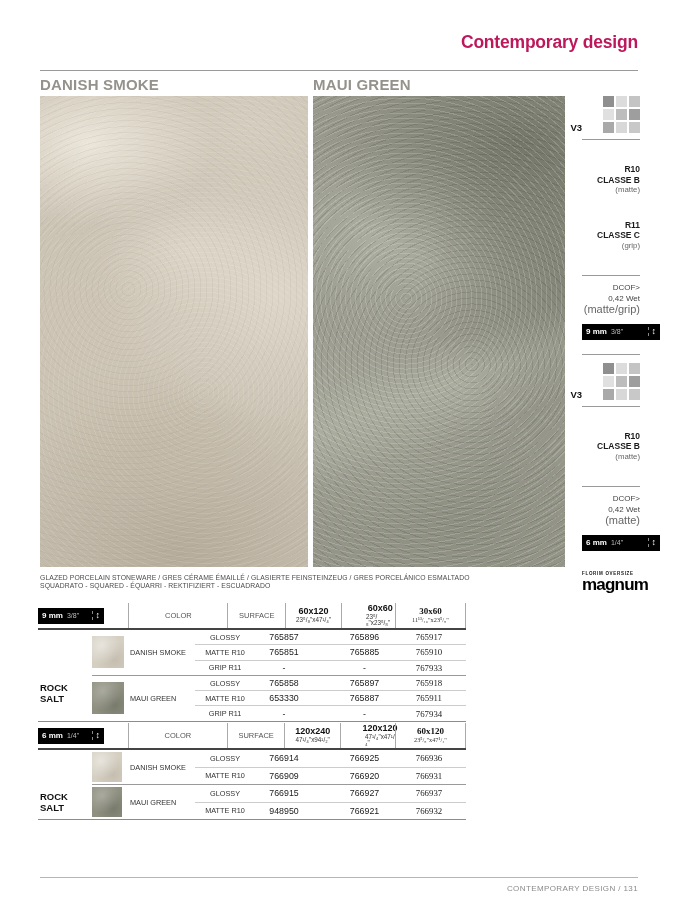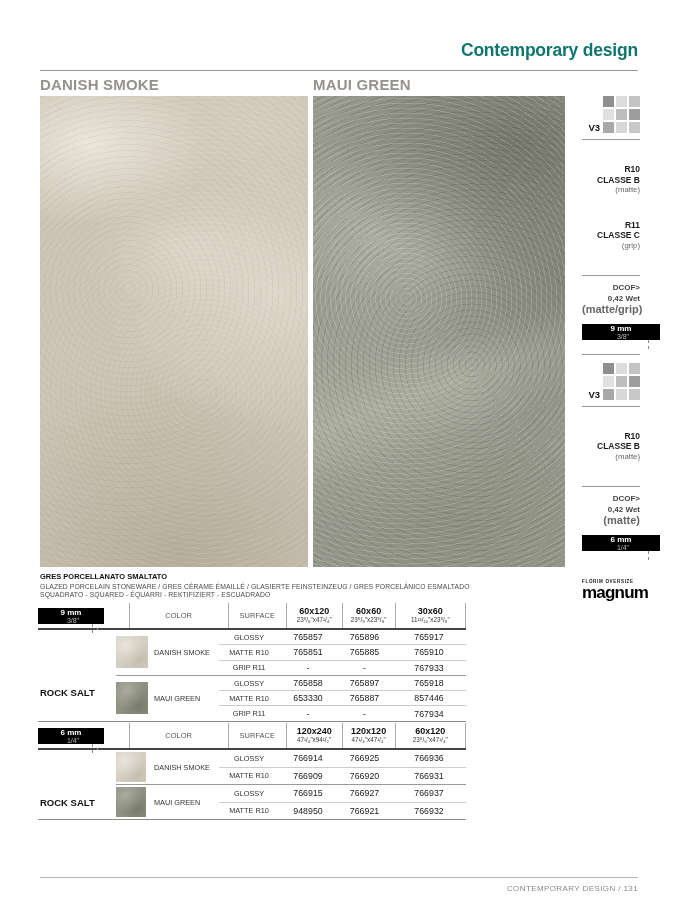--- a/index.html
+++ b/index.html
@@ -1,20 +1,20 @@
 <!DOCTYPE html>
 <html><head>
 <meta charset="utf-8">
 <style>
   html,body{margin:0;padding:0;background:#fff;}
   .page{position:relative;width:678px;height:904px;background:#fff;overflow:hidden;
         font-family:"Liberation Sans",sans-serif;color:#222;}
 
   
-  .title{position:absolute;top:40px;right:40px;font-size:17.5px;font-weight:700;color:#0f766e;letter-spacing:-0.2px;}
+  .title{position:absolute;top:32px;right:40px;font-size:17.5px;font-weight:700;color:#be185d;letter-spacing:-0.2px;}
   .hrule{position:absolute;top:70px;left:40px;width:598px;height:1px;background:#9a9a9a;}
 
   
   .ptitle{position:absolute;top:76px;font-size:15px;font-weight:700;color:#95928c;letter-spacing:0.2px;}
   .ptitle.danish{left:40px;} .ptitle.maui{left:313px;}
 
   
   .tile{position:absolute;top:96px;height:471px;}
   .tile.danish{left:40px;width:268px;background-color:#cbc3b4;
     background-image:
@@ -33,60 +33,60 @@
       repeating-radial-gradient(circle at 63% 57%, rgba(40,45,35,.14) 0 1px, transparent 1px 6px),
       radial-gradient(ellipse 280px 190px at 82% 10%, rgba(110,112,100,.85), transparent 70%),
       radial-gradient(ellipse 200px 240px at 100% 38%, rgba(122,124,112,.7), transparent 70%),
       radial-gradient(ellipse 190px 140px at 28% 30%, rgba(182,184,172,.7), transparent 70%),
       radial-gradient(ellipse 240px 170px at 12% 68%, rgba(170,172,158,.7), transparent 70%),
       linear-gradient(160deg, transparent 52%, rgba(196,198,184,.45) 60%, transparent 70%),
       radial-gradient(ellipse 280px 190px at 60% 92%, rgba(138,140,126,.8), transparent 75%);}
 
   
   .sidebar{position:absolute;left:582px;top:96px;width:58px;font-size:8px;text-align:right;}
-  .v3row{display:flex;align-items:flex-end;justify-content:flex-end;gap:3px;margin-bottom:5px;}
+  .v3row{display:flex;align-items:flex-end;justify-content:flex-end;gap:21px;margin-bottom:5px;}
   .v3label{font-size:9.5px;font-weight:700;color:#111;}
   .vgrid{display:grid;grid-template-columns:repeat(3,11px);grid-template-rows:repeat(3,11px);gap:2px;}
   .vgrid span{display:block;}
   .c1{background:#8f8f8f;} .c2{background:#dcdcdc;} .c3{background:#c4c4c4;}
   .c4{background:#e0e0e0;} .c5{background:#bdbdbd;} .c6{background:#9e9e9e;}
   .c7{background:#a9a9a9;} .c8{background:#d8d8d8;} .c9{background:#c8c8c8;}
   .sep{height:1px;background:#9a9a9a;margin:6px 0;}
   .rating{margin:24px 0;line-height:10.5px;}
   .rcode,.rclasse{font-weight:700;color:#1c1c1c;font-size:8.5px;}
   .rfinish{color:#666;font-size:7.8px;}
-  .dcof{margin:7px 0;line-height:10.5px;color:#444;font-size:8px;font-weight:bold;}
+  .dcof{margin:7px 0;line-height:10.5px;color:#444;font-size:8px;}
   .dcof .l3{color:#666;font-size:11px;}
   .badge{display:flex;align-items:center;box-sizing:border-box;background:#000;color:#fff;
-         height:16px;padding:0 4px;margin-top:9px;flex-direction:column;}
+         height:16px;padding:0 4px;margin-top:9px;}
   .sidebar .badge{width:78px;}
   .badge b{font-size:8px;font-weight:700;white-space:nowrap;}
   .badge i{font-style:normal;font-size:7px;color:#bdbdbd;margin-left:4px;white-space:nowrap;}
   .badge .arr{margin-left:auto;font-size:9px;line-height:1;border-left:1px dashed #888;padding-left:3px;}
-  .brand{margin-top:28px;text-align:left;}
+  .brand{margin-top:20px;text-align:left;}
   .brand-tag{font-size:4.5px;font-weight:700;letter-spacing:0.7px;color:#111;}
   .brand-name{font-size:17px;font-weight:700;letter-spacing:-0.8px;line-height:1.05;color:#000;}
 
   
   .desc{position:absolute;top:572px;left:40px;width:520px;}
   .desc-title{font-size:7.5px;font-weight:700;color:#111;}
   .desc-line{font-size:6.8px;color:#4a4a4a;margin-top:1.5px;letter-spacing:0.1px;}
 
   
   .ptable{position:absolute;left:38px;width:428px;}
   .t1{top:603px;} .t2{top:723px;}
   .thead{display:flex;align-items:stretch;height:27px;border-bottom:2px solid #444;box-sizing:border-box;}
   .th{display:flex;align-items:center;justify-content:center;box-sizing:border-box;}
   .th-series{width:94px;justify-content:flex-start;}
   .th-series .badge{width:66px;margin-top:0;}
   .th-color{width:103px;border-left:1px solid #aaa;font-size:7.5px;color:#555;}
   .th-surface{width:60px;border-left:1px solid #aaa;font-size:7.5px;color:#555;}
   .th-size{flex-direction:column;border-left:1px solid #aaa;line-height:1.1;}
   .th-size.last{border-right:1px solid #aaa;}
-  .w1{width:58px;} .w2{width:55px;} .w3{width:74px;}
+  .w1{width:58px;} .w2{width:55px;padding-left:24px;} .w3{width:74px;font-family:Liberation Serif, serif;}
   .size-cm{font-size:9px;font-weight:700;color:#111;}
   .size-in{font-size:6.3px;color:#333;}
   .tbody{display:flex;border-bottom:1px solid #8c8c8c;}
   .series-cell{width:94px;display:flex;align-items:center;font-size:9.5px;font-weight:700;color:#111;padding-left:2px;box-sizing:border-box;margin-top:35px;}
   .groups{flex:1;}
   .group{display:flex;align-items:center;}
   .group + .group{border-top:1px solid #9a9a9a;}
   .gswatch{width:38px;display:flex;align-items:center;}
   .swatch{width:32px;height:32px;}
   .t2 .swatch{width:30px;height:30px;}
@@ -193,21 +193,20 @@
         <span class="arr">↕</span>
       </div>
       <div class="brand">
         <div class="brand-tag">FLORIM OVERSIZE</div>
         <div class="brand-name">magnum</div>
       </div>
     </div>
   </aside>
 
   <div class="desc">
-    <div class="desc-title">GRES PORCELLANATO SMALTATO</div>
     <div class="desc-line">GLAZED PORCELAIN STONEWARE / GRES CÉRAME ÉMAILLÉ / GLASIERTE FEINSTEINZEUG / GRES PORCELÁNICO ESMALTADO</div>
     <div class="desc-line">SQUADRATO - SQUARED - ÉQUARRI - REKTIFIZIERT - ESCUADRADO</div>
   </div>
 
   <div class="ptable t1">
     <div class="thead">
       <div class="th th-series">
         <span class="badge">
           <b>9 mm</b>
           <i>3/8"</i>
@@ -267,21 +266,21 @@
             <div class="trow">
               <span class="surf">GLOSSY</span>
               <span class="code w1">765858</span>
               <span class="code w2">765897</span>
               <span class="code w3">765918</span>
             </div>
             <div class="trow">
               <span class="surf">MATTE R10</span>
               <span class="code w1">653330</span>
               <span class="code w2">765887</span>
-              <span class="code w3">857446</span>
+              <span class="code w3">765911</span>
             </div>
             <div class="trow">
               <span class="surf">GRIP R11</span>
               <span class="code w1">-</span>
               <span class="code w2">-</span>
               <span class="code w3">767934</span>
             </div>
           </div>
         </div>
       </div>

